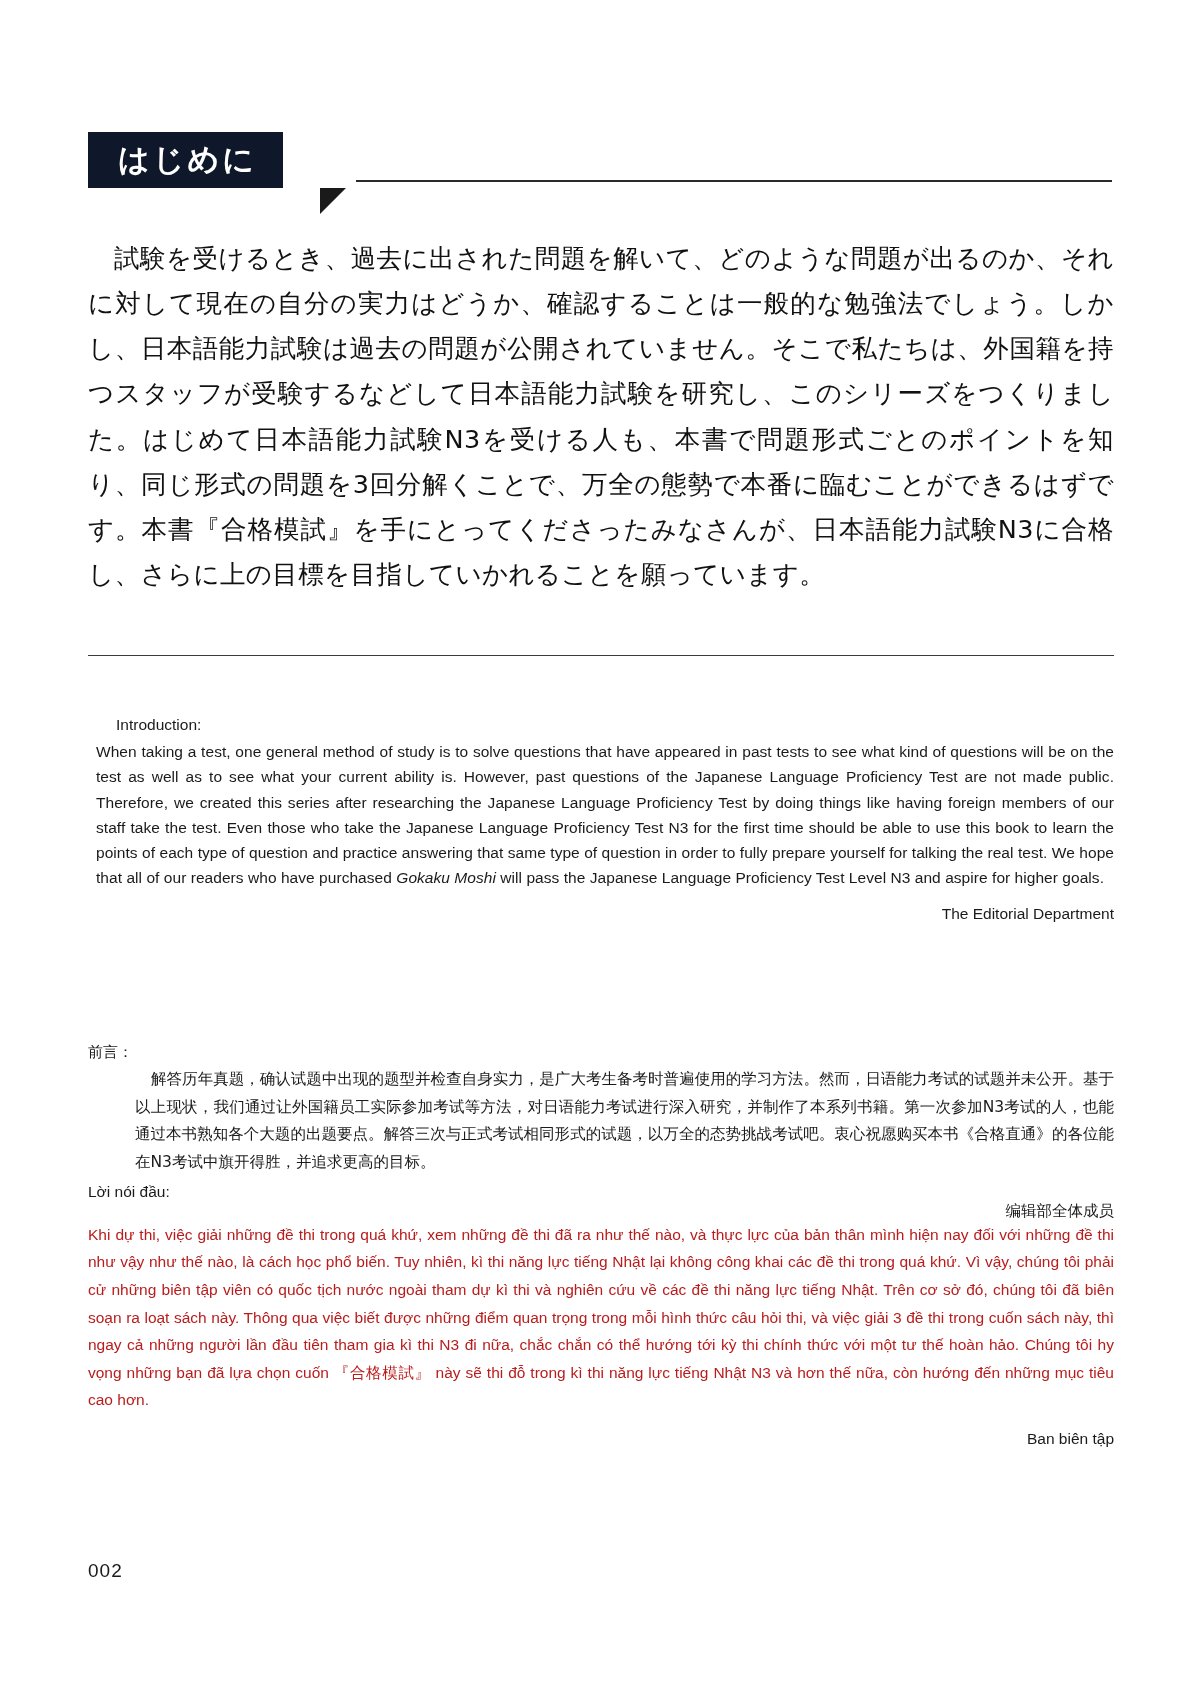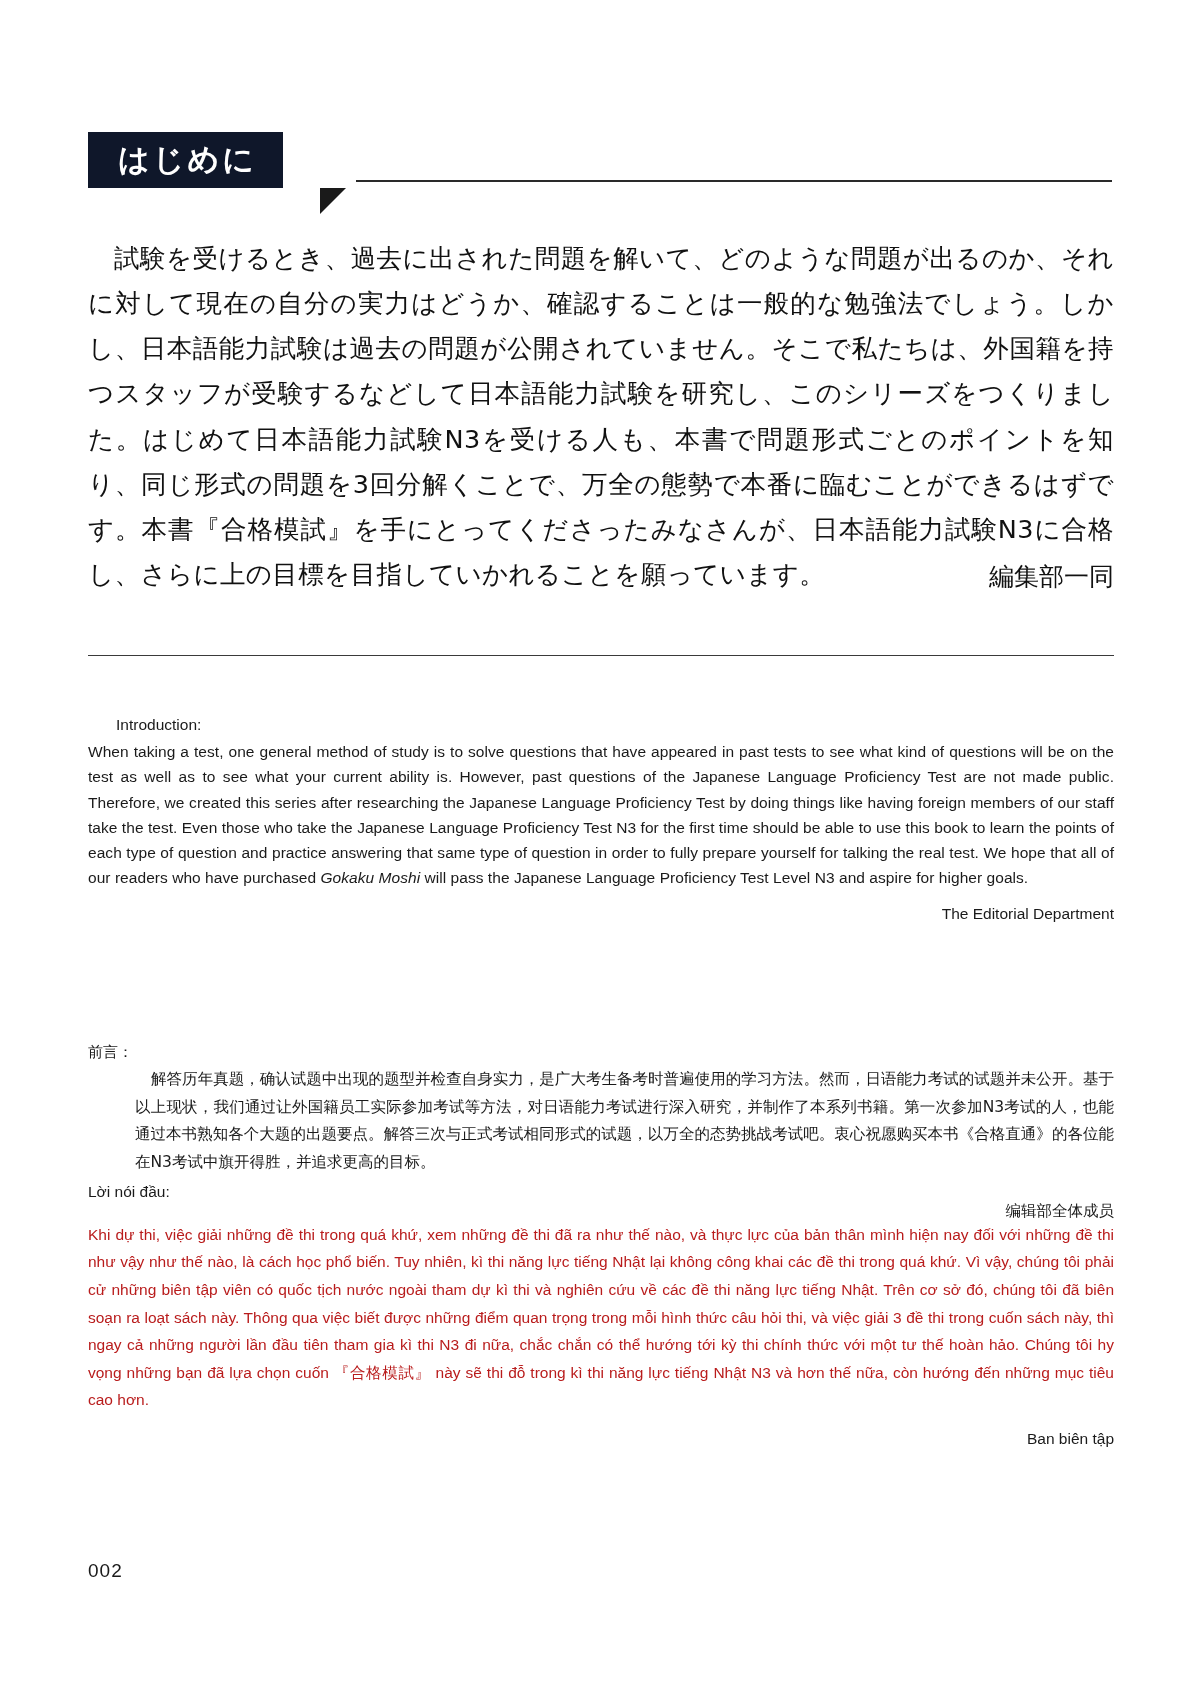--- a/index.html
+++ b/index.html
@@ -112,20 +112,21 @@
     color: #1a1a1a;
     margin-bottom: 2px;
     margin-left: 28px;
   }
   .en-text {
     font-size: 15.5px;
     line-height: 1.63;
     text-align: justify;
     color: #1a1a1a;
     letter-spacing: 0.05px;
+    margin-left: 8px;
   }
   .en-text i { font-style: italic; }
   .en-sign {
     margin-top: 14px;
     text-align: right;
     font-size: 15.5px;
     color: #1a1a1a;
   }
 
   
@@ -199,21 +200,20 @@
 
 <div class="page">
 
   <div class="header">
     <div class="title-tag">はじめに</div>
     <div class="title-tail"></div>
     <div class="header-rule"></div>
   </div>
 
   <div class="jp-body"><span class="indent"></span><span>試験を受けるとき、過去に出された問題を解いて、どのような問題が出るのか、それに対して現在の自分の実力はどうか、確認することは一般的な勉強法でしょう。しかし、日本語能力試験は過去の問題が公開されていません。そこで私たちは、外国籍を持つスタッフが受験するなどして日本語能力試験を研究し、このシリーズをつくりました。はじめて日本語能力試験N3を受ける人も、本書で問題形式ごとのポイントを知り、同じ形式の問題を3回分解くことで、万全の態勢で本番に臨むことができるはずです。本書『合格模試』を手にとってくださったみなさんが、日本語能力試験N3に合格し、さらに上の目標を目指していかれることを願っています。</span></div>
-  <div class="jp-sign">編集部一同</div>
 
   <div class="divider"></div>
 
   <div class="en-block">
     <div class="en-label">Introduction:</div>
     <div class="en-text"><span>When taking a test, one general method of study is to solve questions that have appeared in past tests to see what kind of questions will be on the test as well as to see what your current ability is. However, past questions of the Japanese Language Proficiency Test are not made public. Therefore, we created this series after researching the Japanese Language Proficiency Test by doing things like having foreign members of our staff take the test. Even those who take the Japanese Language Proficiency Test N3 for the first time should be able to use this book to learn the points of each type of question and practice answering that same type of question in order to fully prepare yourself for talking the real test. We hope that all of our readers who have purchased </span><i>Gokaku Moshi</i><span> will pass the Japanese Language Proficiency Test Level N3 and aspire for higher goals.</span></div>
     <div class="en-sign">The Editorial Department</div>
   </div>
 
   <div class="zh-block">

